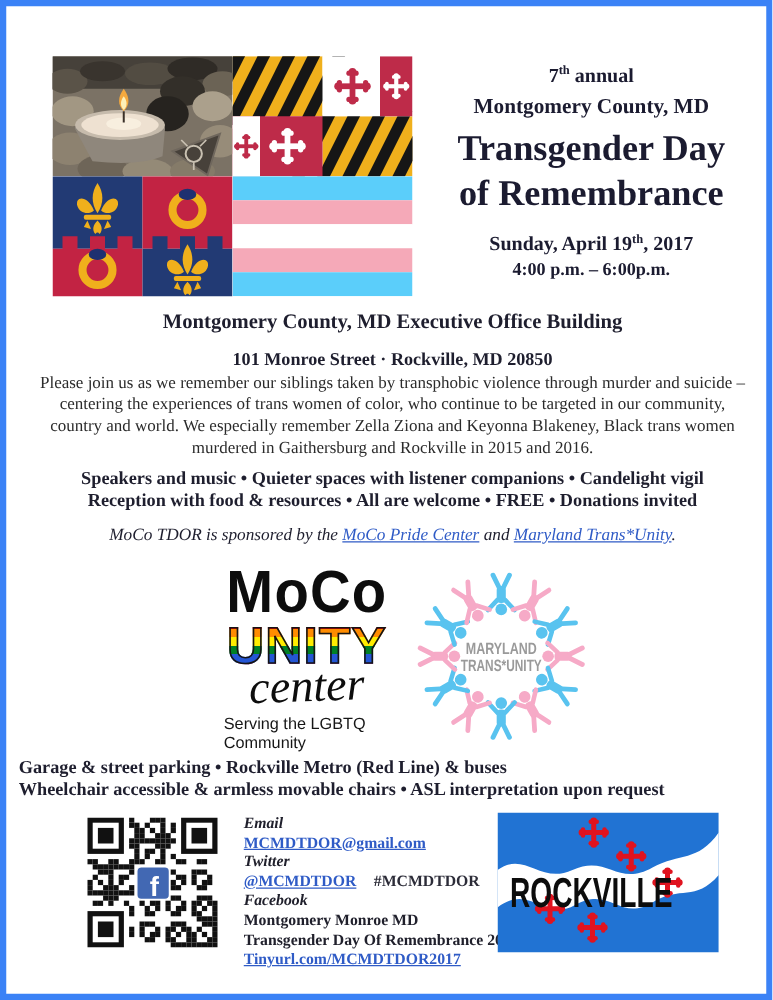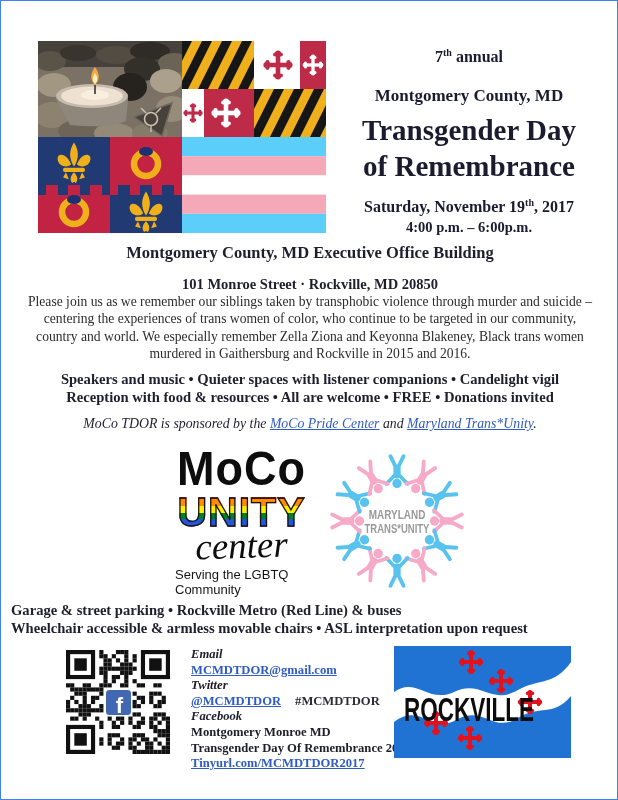--- a/index.html
+++ b/index.html
@@ -1,30 +1,30 @@
 <!DOCTYPE html>
 <html><head>
 <meta charset="utf-8">
 <style>
   html,body{margin:0;padding:0;background:#fff;}
   .page{position:relative;width:618px;height:800px;box-sizing:border-box;
-        background:#fff;border:1px solid #3b82f6;overflow:hidden;
+        background:#fff;border:5px solid #3b82f6;overflow:hidden;
         font-family:"Liberation Serif",serif;color:#1e1e2e;}
   .abs{position:absolute;}
 
   
   .collage{left:37px;top:40px;width:288px;height:192px;display:grid;
            grid-template-columns:1fr 1fr;grid-template-rows:1fr 1fr;}
   .collage svg{display:block;width:100%;height:100%;}
 
   
   .title-block{left:330px;top:46px;width:276px;text-align:center;color:#1b1b30;}
   .t-annual{font-size:16px;font-weight:bold;}
   .t-annual sup,.t-date sup{font-size:10px;}
-  .t-county{font-size:17px;font-weight:bold;margin-top:20px;}
+  .t-county{font-size:17px;font-weight:bold;margin-top:5px;}
   .t-main{font-size:29px;font-weight:bold;line-height:1.22;margin-top:7px;}
   .t-date{font-size:16px;font-weight:bold;margin-top:13px;}
   .t-time{font-size:14.5px;font-weight:bold;margin-top:3px;}
 
   
   .venue{left:0;top:242px;width:618px;text-align:center;font-weight:bold;}
   .venue-1{font-size:16.5px;}
   .venue-2{font-size:14.5px;margin-top:13px;}
   .intro{left:24px;top:292px;width:570px;text-align:center;font-size:13.6px;
          line-height:1.27;color:#2b2b2b;}
@@ -192,21 +192,21 @@
     </svg>
   </div>
 
   <div class="abs title-block">
     <div class="t-annual"><span>7</span><sup>th</sup><span> annual</span></div>
     <div class="t-county">Montgomery County, MD</div>
     <div class="t-main">
       <div>Transgender Day</div>
       <div>of Remembrance</div>
     </div>
-    <div class="t-date"><span>Saturday, November 19</span><sup>th</sup><span>, 2017</span></div>
+    <div class="t-date"><span>Sunday, April 19</span><sup>th</sup><span>, 2017</span></div>
     <div class="t-time">4:00 p.m. – 6:00p.m.</div>
   </div>
 
   <div class="abs venue">
     <div class="venue-1">Montgomery County, MD Executive Office Building</div>
     <div class="venue-2">101 Monroe Street · Rockville, MD 20850</div>
   </div>
 
   <div class="abs intro">Please join us as we remember our siblings taken by transphobic violence through murder and suicide – centering the experiences of trans women of color, who continue to be targeted in our community, country and world.  We especially remember Zella Ziona and Keyonna Blakeney, Black trans women murdered in Gaithersburg and Rockville in 2015 and 2016.</div>
 

